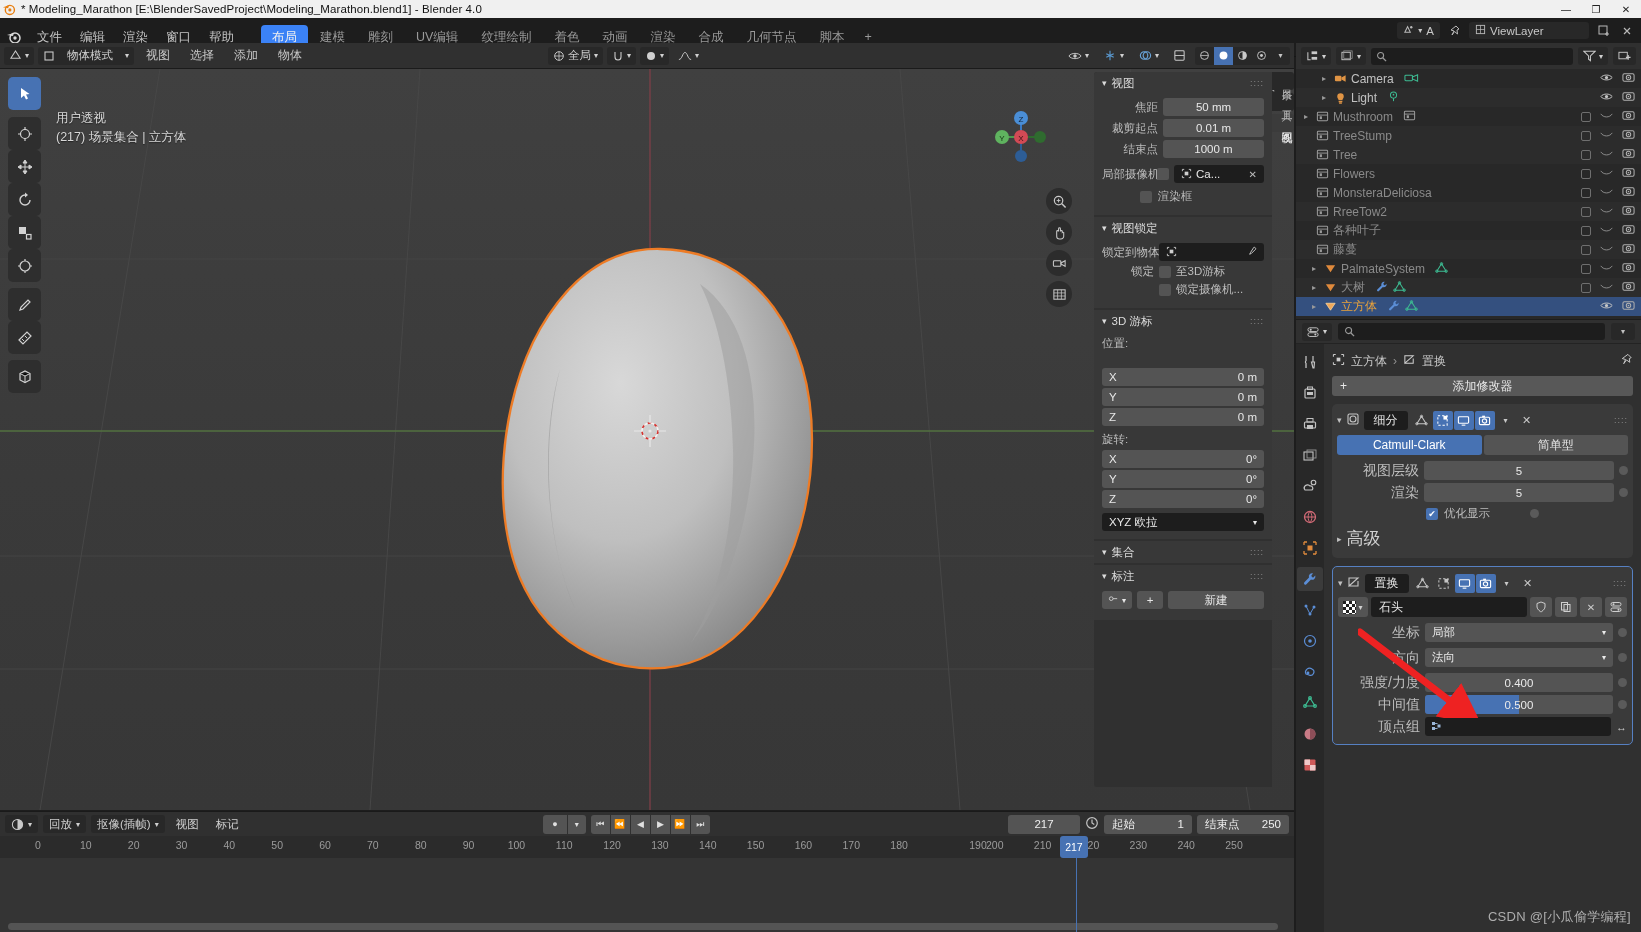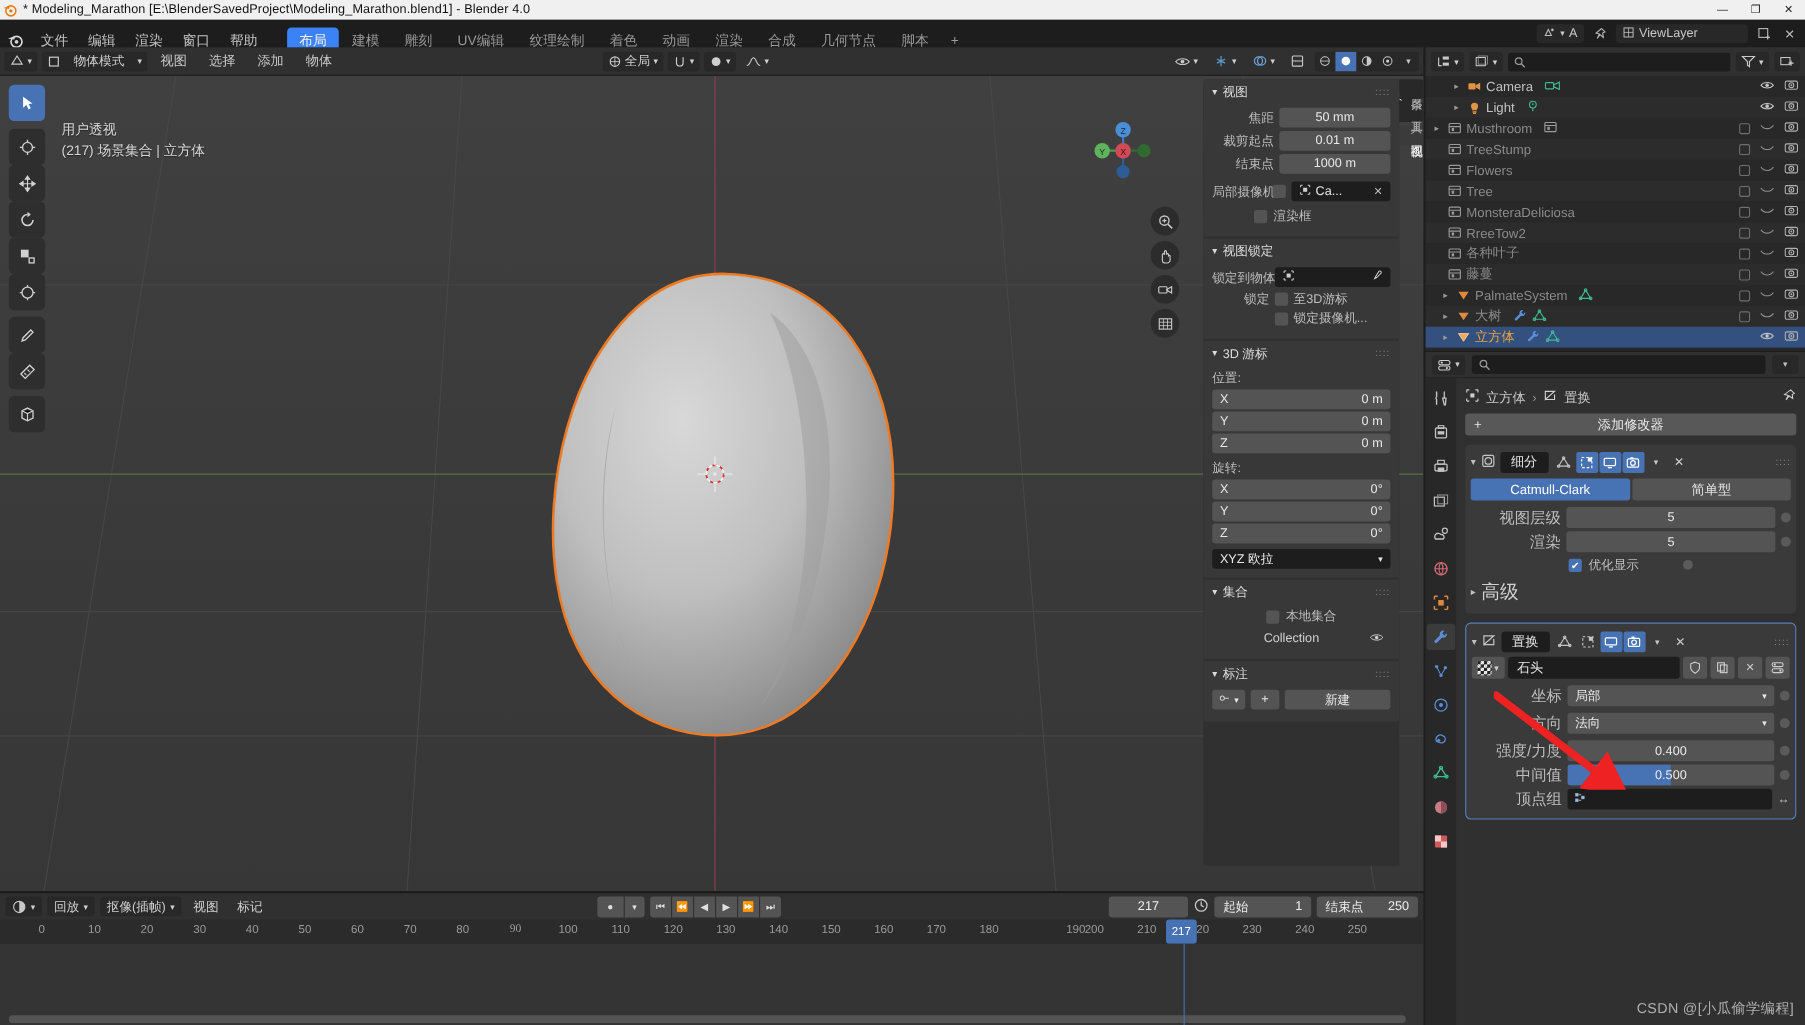--- a/index.html
+++ b/index.html
@@ -594,21 +594,21 @@
       </div>
     </div>
 
     <div class="npsect" style="margin-bottom:2px;">
       <div class="np-head">
         <span style="font-size:9px;">▾</span>
         <span>3D 游标</span>
         <span class="dots">::::</span>
       </div>
       <div class="np-body">
-        <div class="rlabel" style="text-align:left;margin-bottom:3px;">位置:</div>
+        <div class="rlabel" style="text-align:left;margin-bottom:17px;">位置:</div>
         <div class="field l" style="margin-bottom:2px;">
           <span>X</span>
           <span>0 m</span>
         </div>
         <div class="field l" style="margin-bottom:2px;">
           <span>Y</span>
           <span>0 m</span>
         </div>
         <div class="field l" style="margin-bottom:6px;">
           <span>Z</span>
@@ -632,35 +632,20 @@
           <span style="font-size:8px;">▾</span>
         </div>
       </div>
     </div>
 
     <div class="npsect" style="margin-bottom:2px;">
       <div class="np-head">
         <span style="font-size:9px;">▾</span>
         <span>集合</span>
         <span class="dots">::::</span>
-      </div>
-      <div class="np-body">
-        <div class="row" style="justify-content:center;gap:6px;">
-          <span class="chk"></span>
-          <span class="rlabel">本地集合</span>
-        </div>
-        <div class="row" style="justify-content:space-between;padding:0 6px;margin-top:6px;">
-          <span style="flex:1;text-align:center;color:#d0d0d0;">Collection</span>
-          <span>
-            <svg width="13" height="11" viewBox="0 0 16 12">
-                <path d="M1 6 C4 2 12 2 15 6 C12 10 4 10 1 6 Z" fill="none" stroke="#cfcfcf" stroke-width="1.1"></path>
-                <circle cx="8" cy="6" r="2" fill="#cfcfcf"></circle>
-              </svg>
-          </span>
-        </div>
       </div>
     </div>
 
     <div class="npsect">
       <div class="np-head">
         <span style="font-size:9px;">▾</span>
         <span>标注</span>
         <span class="dots">::::</span>
       </div>
       <div class="np-body">
@@ -824,53 +809,53 @@
             <span><svg width="13" height="11" viewBox="0 0 16 12">
                 <path d="M1 4 C4 9 12 9 15 4" fill="none" stroke="#8d8d8d" stroke-width="1.2"></path>
               </svg></span>
             <span><svg width="13" height="12" viewBox="0 0 14 12">
                 <rect x="1" y="2.5" width="12" height="8" rx="1.5" fill="none" stroke="#b0b0b0" stroke-width="1.1"></rect>
                 <circle cx="7" cy="6.5" r="2.4" fill="none" stroke="#b0b0b0" stroke-width="1.1"></circle>
                 <circle cx="7" cy="6.5" r="0.9" fill="#b0b0b0"></circle>
               </svg></span>
           </span>
         </div>
+        <div class="ol-row alt">
+          <span class="tri" style="margin-left: 0px;"></span>
+          <span style="display: inline-flex;">
+            <svg width="13" height="13" viewBox="0 0 14 14">
+              <rect x="1.5" y="2.5" width="11" height="9" rx="1" fill="none" stroke="#9a9a9a" stroke-width="1.1"></rect>
+              <path d="M1.5 5.5 H12.5" stroke="#9a9a9a" stroke-width="1"></path>
+              <rect x="4" y="6.8" width="2.4" height="3" fill="#9a9a9a"></rect>
+            </svg>
+          </span>
+          <span class="nm dim">Tree</span>
+          <span style="margin-left: 10px; display: inline-flex; gap: 5px;"></span>
+          <span class="ol-right">
+            <span class="sq"></span>
+            <span><svg width="13" height="11" viewBox="0 0 16 12">
+                <path d="M1 4 C4 9 12 9 15 4" fill="none" stroke="#8d8d8d" stroke-width="1.2"></path>
+              </svg></span>
+            <span><svg width="13" height="12" viewBox="0 0 14 12">
+                <rect x="1" y="2.5" width="12" height="8" rx="1.5" fill="none" stroke="#b0b0b0" stroke-width="1.1"></rect>
+                <circle cx="7" cy="6.5" r="2.4" fill="none" stroke="#b0b0b0" stroke-width="1.1"></circle>
+                <circle cx="7" cy="6.5" r="0.9" fill="#b0b0b0"></circle>
+              </svg></span>
+          </span>
+        </div>
         <div class="ol-row">
           <span class="tri" style="margin-left: 0px;"></span>
           <span style="display: inline-flex;">
             <svg width="13" height="13" viewBox="0 0 14 14">
               <rect x="1.5" y="2.5" width="11" height="9" rx="1" fill="none" stroke="#9a9a9a" stroke-width="1.1"></rect>
               <path d="M1.5 5.5 H12.5" stroke="#9a9a9a" stroke-width="1"></path>
               <rect x="4" y="6.8" width="2.4" height="3" fill="#9a9a9a"></rect>
             </svg>
           </span>
           <span class="nm dim">Flowers</span>
-          <span style="margin-left: 10px; display: inline-flex; gap: 5px;"></span>
-          <span class="ol-right">
-            <span class="sq"></span>
-            <span><svg width="13" height="11" viewBox="0 0 16 12">
-                <path d="M1 4 C4 9 12 9 15 4" fill="none" stroke="#8d8d8d" stroke-width="1.2"></path>
-              </svg></span>
-            <span><svg width="13" height="12" viewBox="0 0 14 12">
-                <rect x="1" y="2.5" width="12" height="8" rx="1.5" fill="none" stroke="#b0b0b0" stroke-width="1.1"></rect>
-                <circle cx="7" cy="6.5" r="2.4" fill="none" stroke="#b0b0b0" stroke-width="1.1"></circle>
-                <circle cx="7" cy="6.5" r="0.9" fill="#b0b0b0"></circle>
-              </svg></span>
-          </span>
-        </div>
-        <div class="ol-row alt">
-          <span class="tri" style="margin-left: 0px;"></span>
-          <span style="display: inline-flex;">
-            <svg width="13" height="13" viewBox="0 0 14 14">
-              <rect x="1.5" y="2.5" width="11" height="9" rx="1" fill="none" stroke="#9a9a9a" stroke-width="1.1"></rect>
-              <path d="M1.5 5.5 H12.5" stroke="#9a9a9a" stroke-width="1"></path>
-              <rect x="4" y="6.8" width="2.4" height="3" fill="#9a9a9a"></rect>
-            </svg>
-          </span>
-          <span class="nm dim">Tree</span>
           <span style="margin-left: 10px; display: inline-flex; gap: 5px;"></span>
           <span class="ol-right">
             <span class="sq"></span>
             <span><svg width="13" height="11" viewBox="0 0 16 12">
                 <path d="M1 4 C4 9 12 9 15 4" fill="none" stroke="#8d8d8d" stroke-width="1.2"></path>
               </svg></span>
             <span><svg width="13" height="12" viewBox="0 0 14 12">
                 <rect x="1" y="2.5" width="12" height="8" rx="1.5" fill="none" stroke="#b0b0b0" stroke-width="1.1"></rect>
                 <circle cx="7" cy="6.5" r="2.4" fill="none" stroke="#b0b0b0" stroke-width="1.1"></circle>
                 <circle cx="7" cy="6.5" r="0.9" fill="#b0b0b0"></circle>
@@ -1459,21 +1444,21 @@
     <div class="tl-ruler" id="tl-ruler">
         <span class="tick" style="left: 38px;">0</span>
         <span class="tick" style="left: 85.84px;">10</span>
         <span class="tick" style="left: 133.68px;">20</span>
         <span class="tick" style="left: 181.52px;">30</span>
         <span class="tick" style="left: 229.36px;">40</span>
         <span class="tick" style="left: 277.2px;">50</span>
         <span class="tick" style="left: 325.04px;">60</span>
         <span class="tick" style="left: 372.88px;">70</span>
         <span class="tick" style="left: 420.72px;">80</span>
-        <span class="tick" style="left: 468.56px; font-family: Liberation Serif, serif;">90</span>
+        <span class="tick" style="left: 468.56px;">90</span>
         <span class="tick" style="left: 516.4px;">100</span>
         <span class="tick" style="left: 564.24px;">110</span>
         <span class="tick" style="left: 612.08px;">120</span>
         <span class="tick" style="left: 659.92px;">130</span>
         <span class="tick" style="left: 707.76px;">140</span>
         <span class="tick" style="left: 755.6px;">150</span>
         <span class="tick" style="left: 803.44px;">160</span>
         <span class="tick" style="left: 851.28px;">170</span>
         <span class="tick" style="left: 899.12px;">180</span>
         <span class="tick" style="left: 978px;">190</span>

